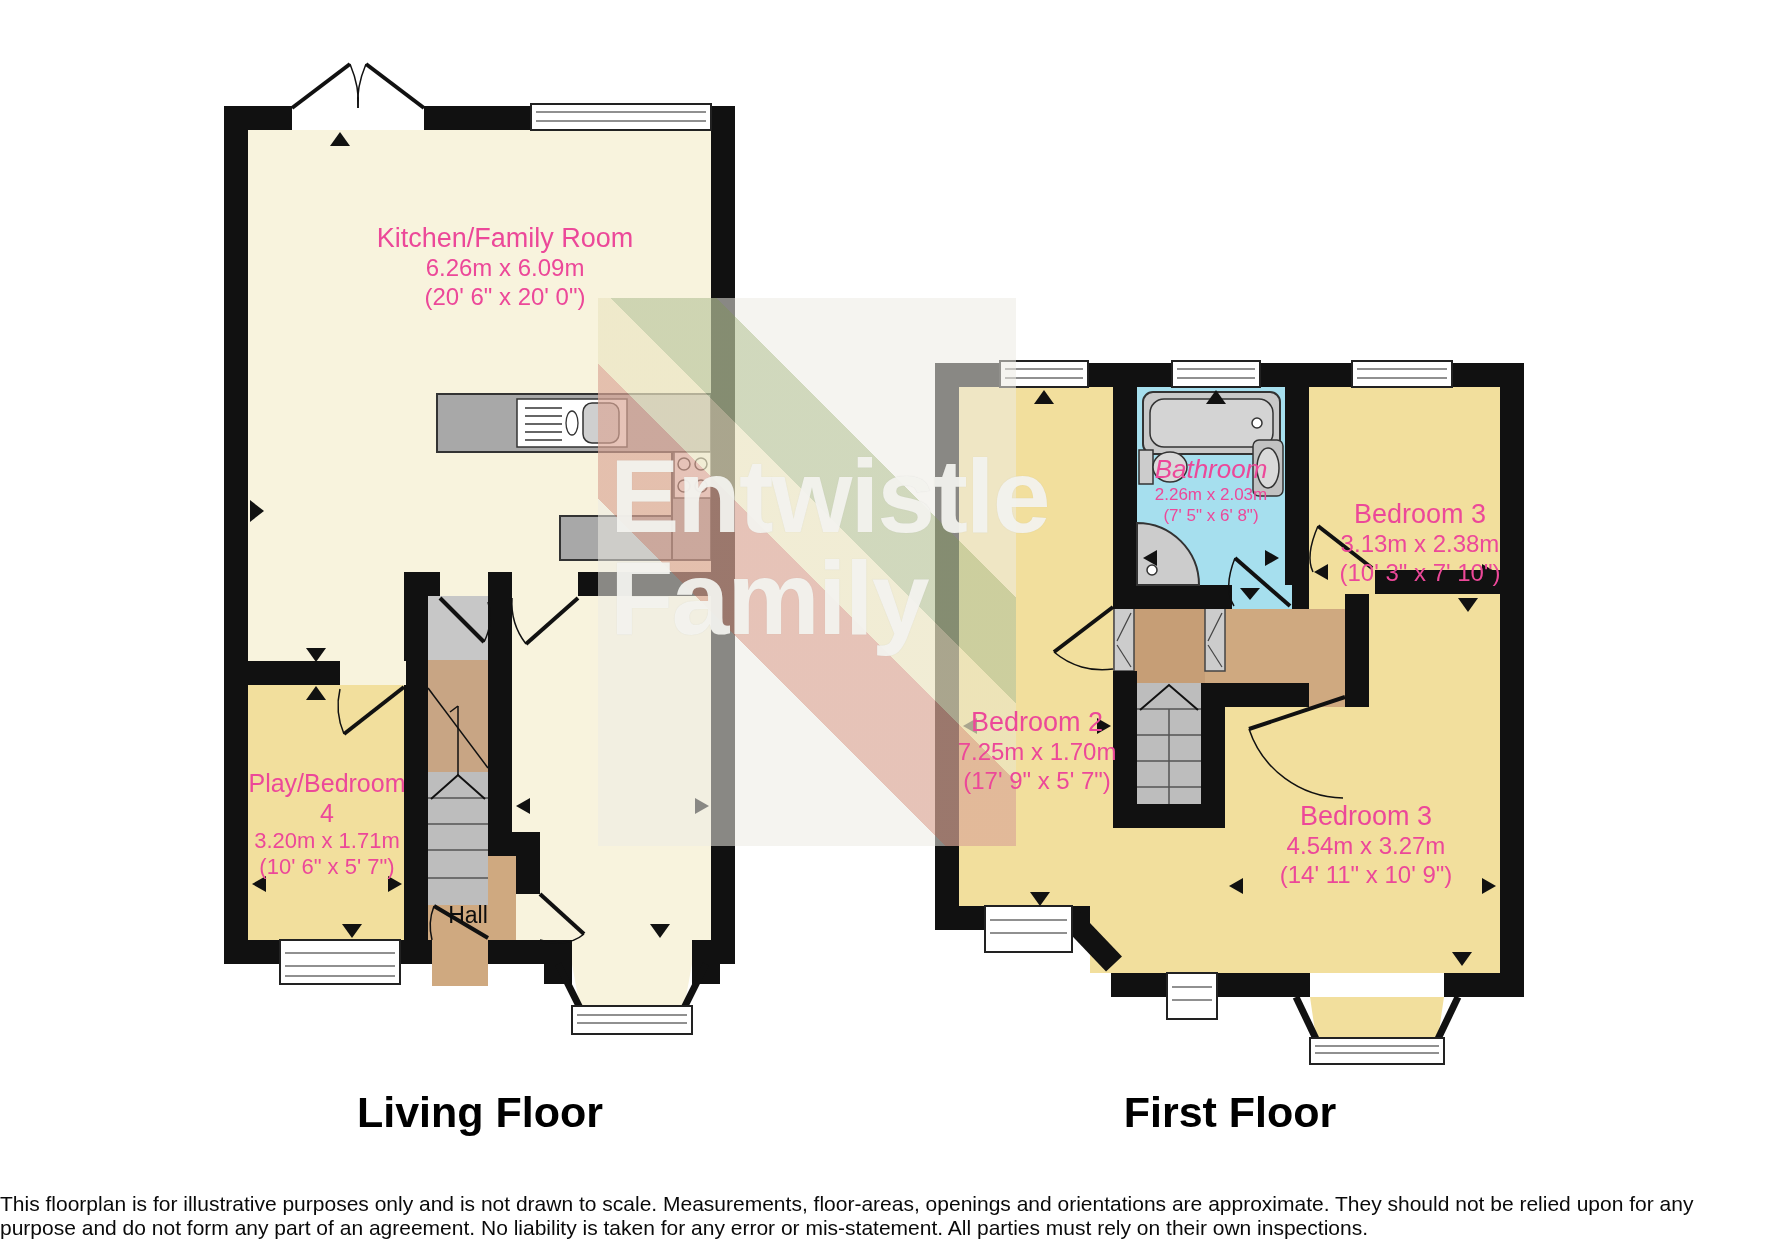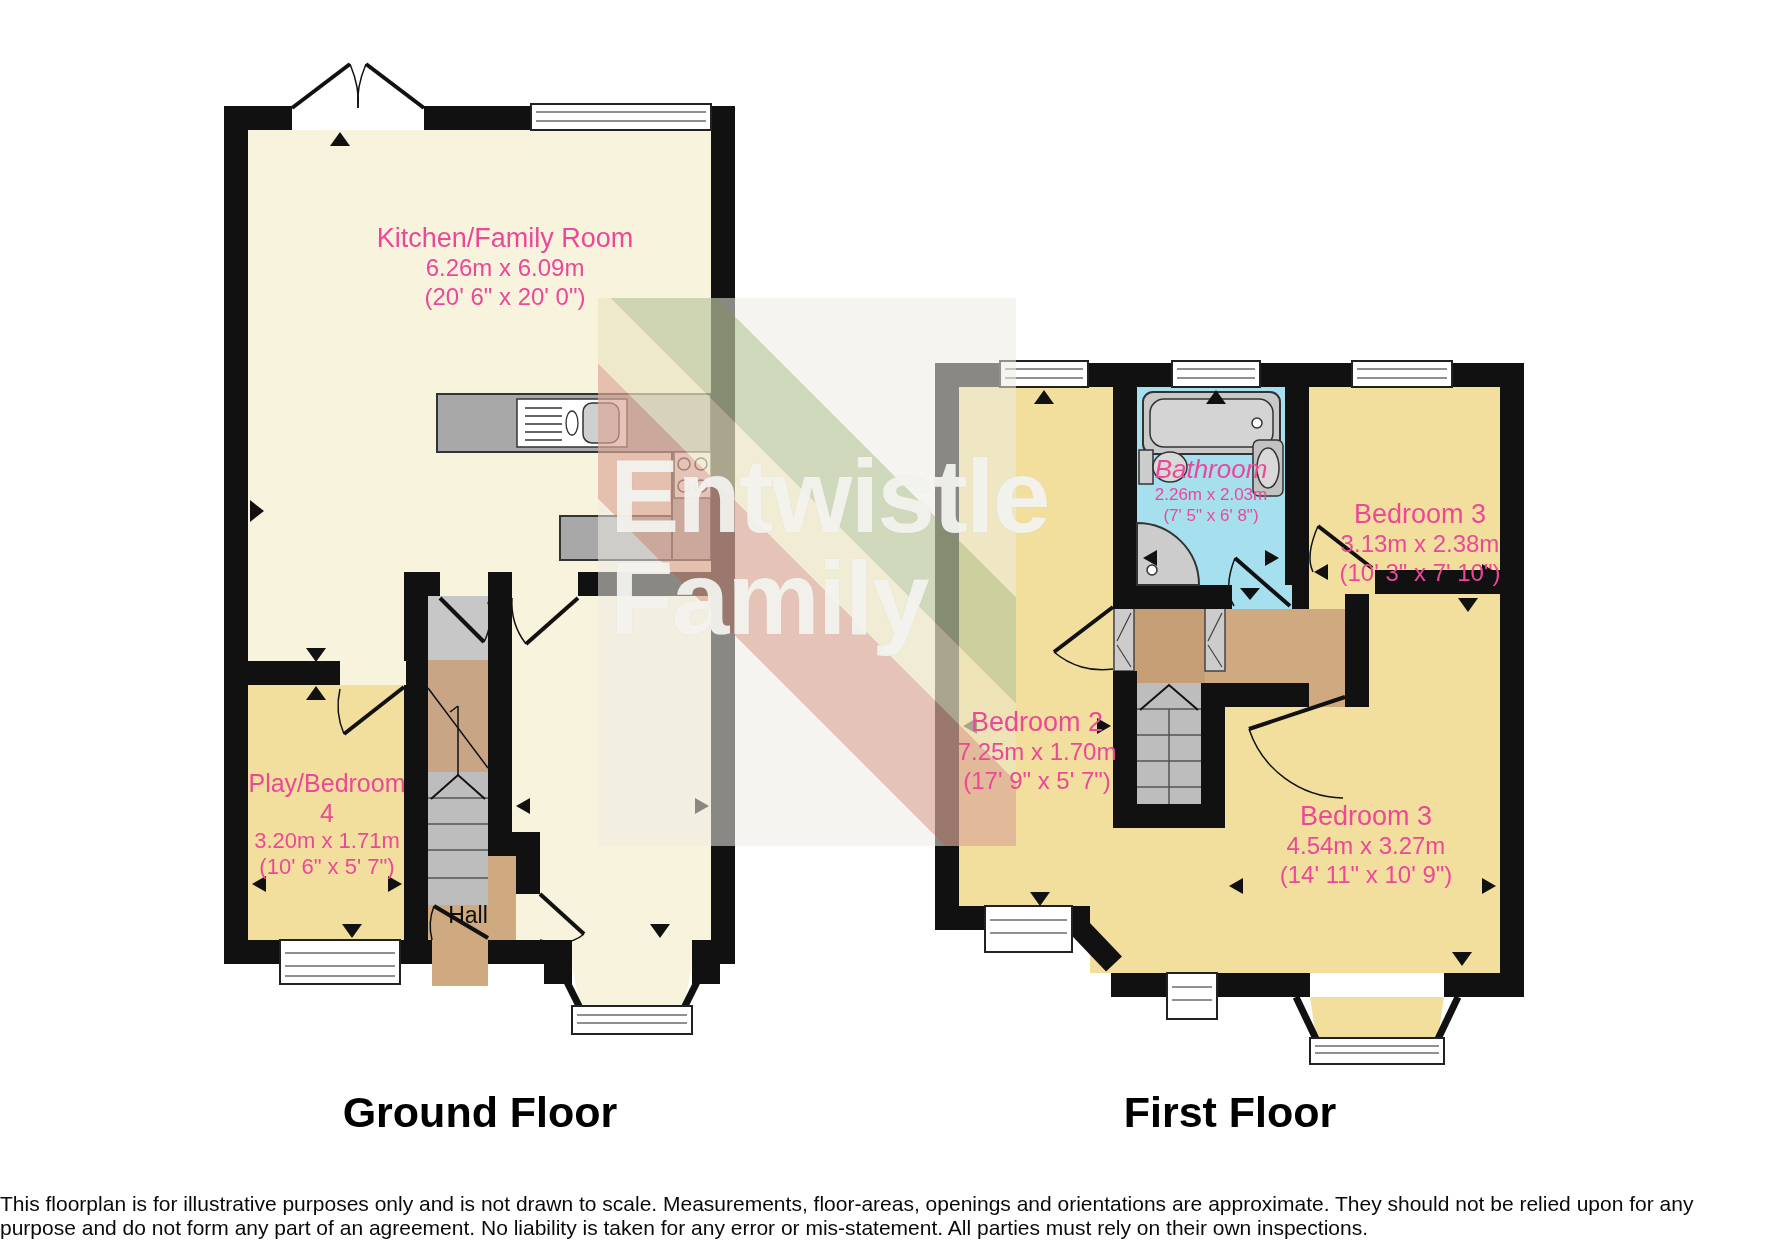--- a/index.html
+++ b/index.html
@@ -366,19 +366,19 @@
     <div class="rl-dim">7.25m x 1.70m</div>
     <div class="rl-dim">(17' 9" x 5' 7")</div>
   </div>
 
   <div class="room-label" style="left:1366px;top:800px">
     <div class="rl-title">Bedroom 3</div>
     <div class="rl-dim">4.54m x 3.27m</div>
     <div class="rl-dim">(14' 11" x 10' 9")</div>
   </div>
 
-  <div class="floor-label" style="left:480px;top:1088px">Ground Floor</div>
+  <div class="floor-label" style="left:480px;top:1088px">Living Floor</div>
   <div class="floor-label" style="left:1230px;top:1088px">First Floor</div>
 
   <div class="disclaimer" style="top:1192px">This floorplan is for illustrative purposes only and is not drawn to scale. Measurements, floor-areas, openings and orientations are approximate. They should not be relied upon for any</div>
   <div class="disclaimer" style="top:1216px">purpose and do not form any part of an agreement. No liability is taken for any error or mis-statement. All parties must rely on their own inspections.</div>
 
 </div>
 
 </body></html>

